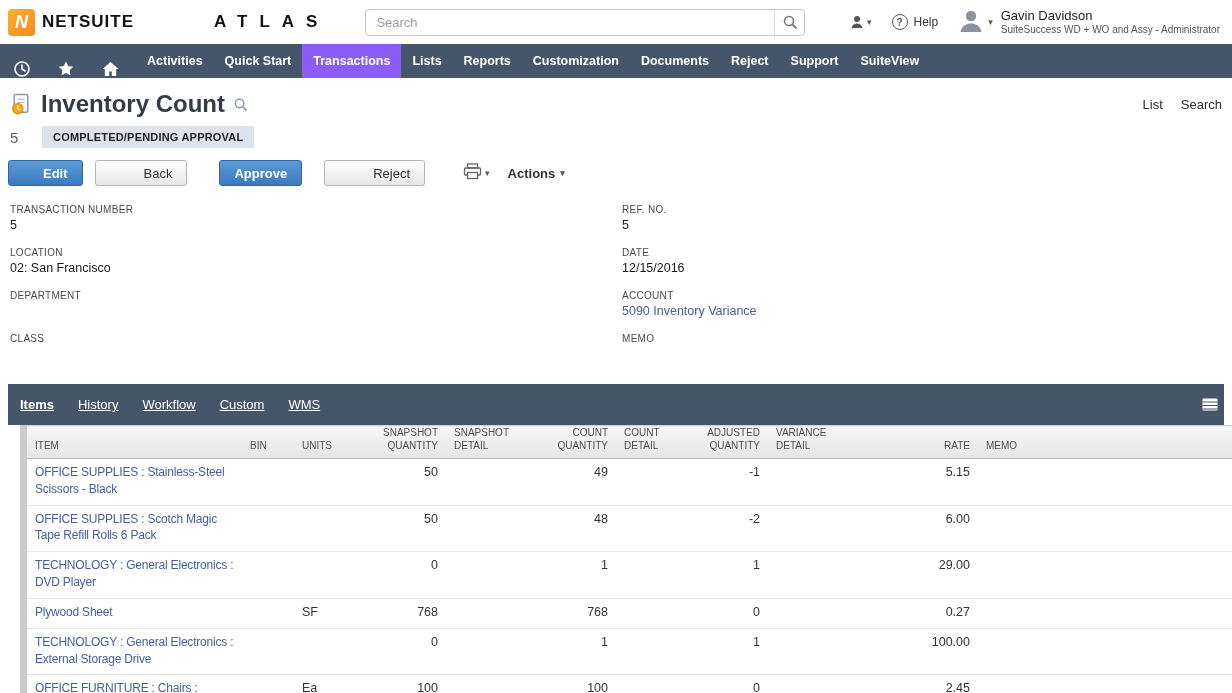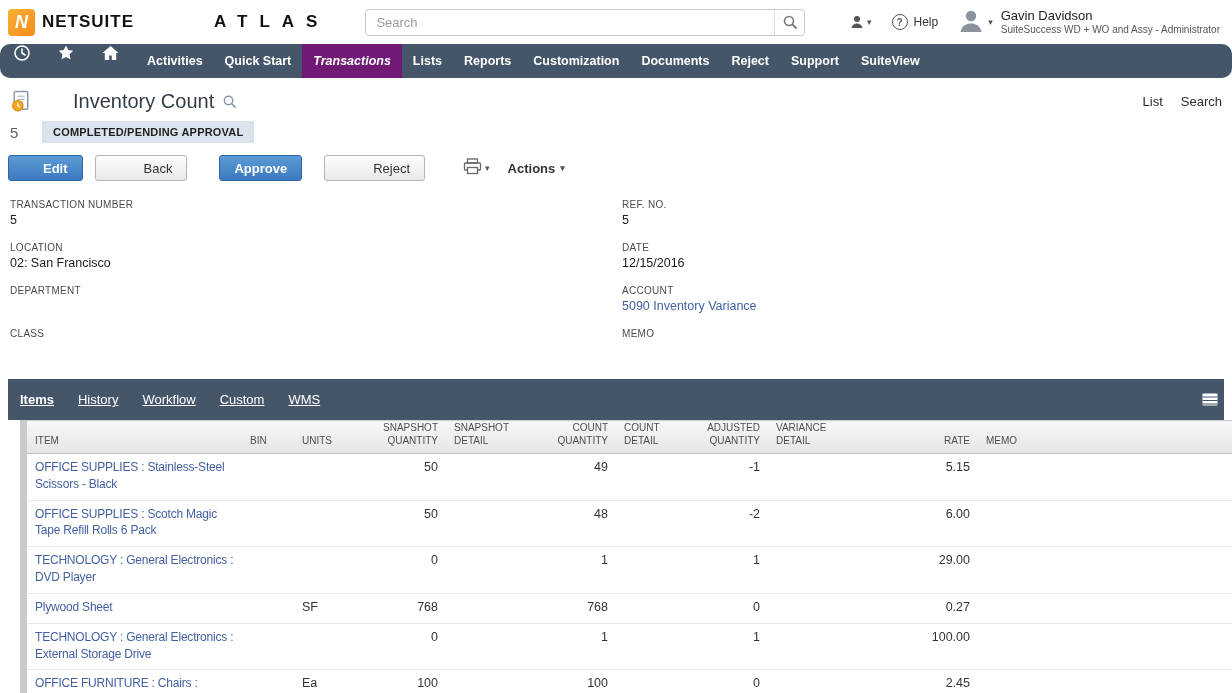--- a/index.html
+++ b/index.html
@@ -27,30 +27,30 @@
   .help-btn { display:flex; align-items:center; gap:6px; }
   .help-circle { width:16px; height:16px; border:1.5px solid #555; border-radius:50%;
     color:#555; font-size:10px; font-weight:bold; display:flex; align-items:center; justify-content:center; }
   .help-label { font-size:12px; color:#333; }
   .user-btn { display:flex; align-items:center; gap:4px; }
   .user-info { line-height:1.2; margin-left:4px; }
   .user-name { font-size:13px; color:#222; }
   .user-role { font-size:10px; color:#555; }
 
   
-  .mainnav { height:34px; background:#46566a; display:flex; align-items:flex-start;border-radius:10px; }
+  .mainnav { height:34px; background:#46566a; display:flex; align-items:flex-end; }
   .nav-icon { width:44px; display:flex; align-items:center; justify-content:center; }
   .nav-items { display:flex; align-items:stretch; margin-left:4px; }
   .nav-item { color:#fff; font-size:12.5px; font-weight:bold; line-height:34px; padding:0 11px; }
-  .nav-item.active { background:#701a75;font-style:italic; }
+  .nav-item.active { background:#8b5cf6; }
 
   
   .title-row { display:flex; align-items:center; padding:12px 10px 0 10px; }
   .record-icon { margin-right:8px; display:flex; }
-  .page-title { font-size:20px; font-weight:normal; color:#333b45;margin-left:32px; }
+  .page-title { font-size:24px; font-weight:bold; color:#333b45; }
   .title-search { margin-left:8px; display:flex; }
   .title-links { margin-left:auto; display:flex; gap:18px; }
   .title-links a { font-size:13px; color:#2b2b2b; }
 
   .status-row { display:flex; align-items:center; padding:8px 10px 0 10px; }
   .record-number { font-size:15px; color:#5f5f5f; width:32px; }
   .status-badge { background:#dbe3ec; color:#1f1f1f; font-size:11px; font-weight:bold;
     padding:5px 11px; letter-spacing:0.2px; }
 
   

